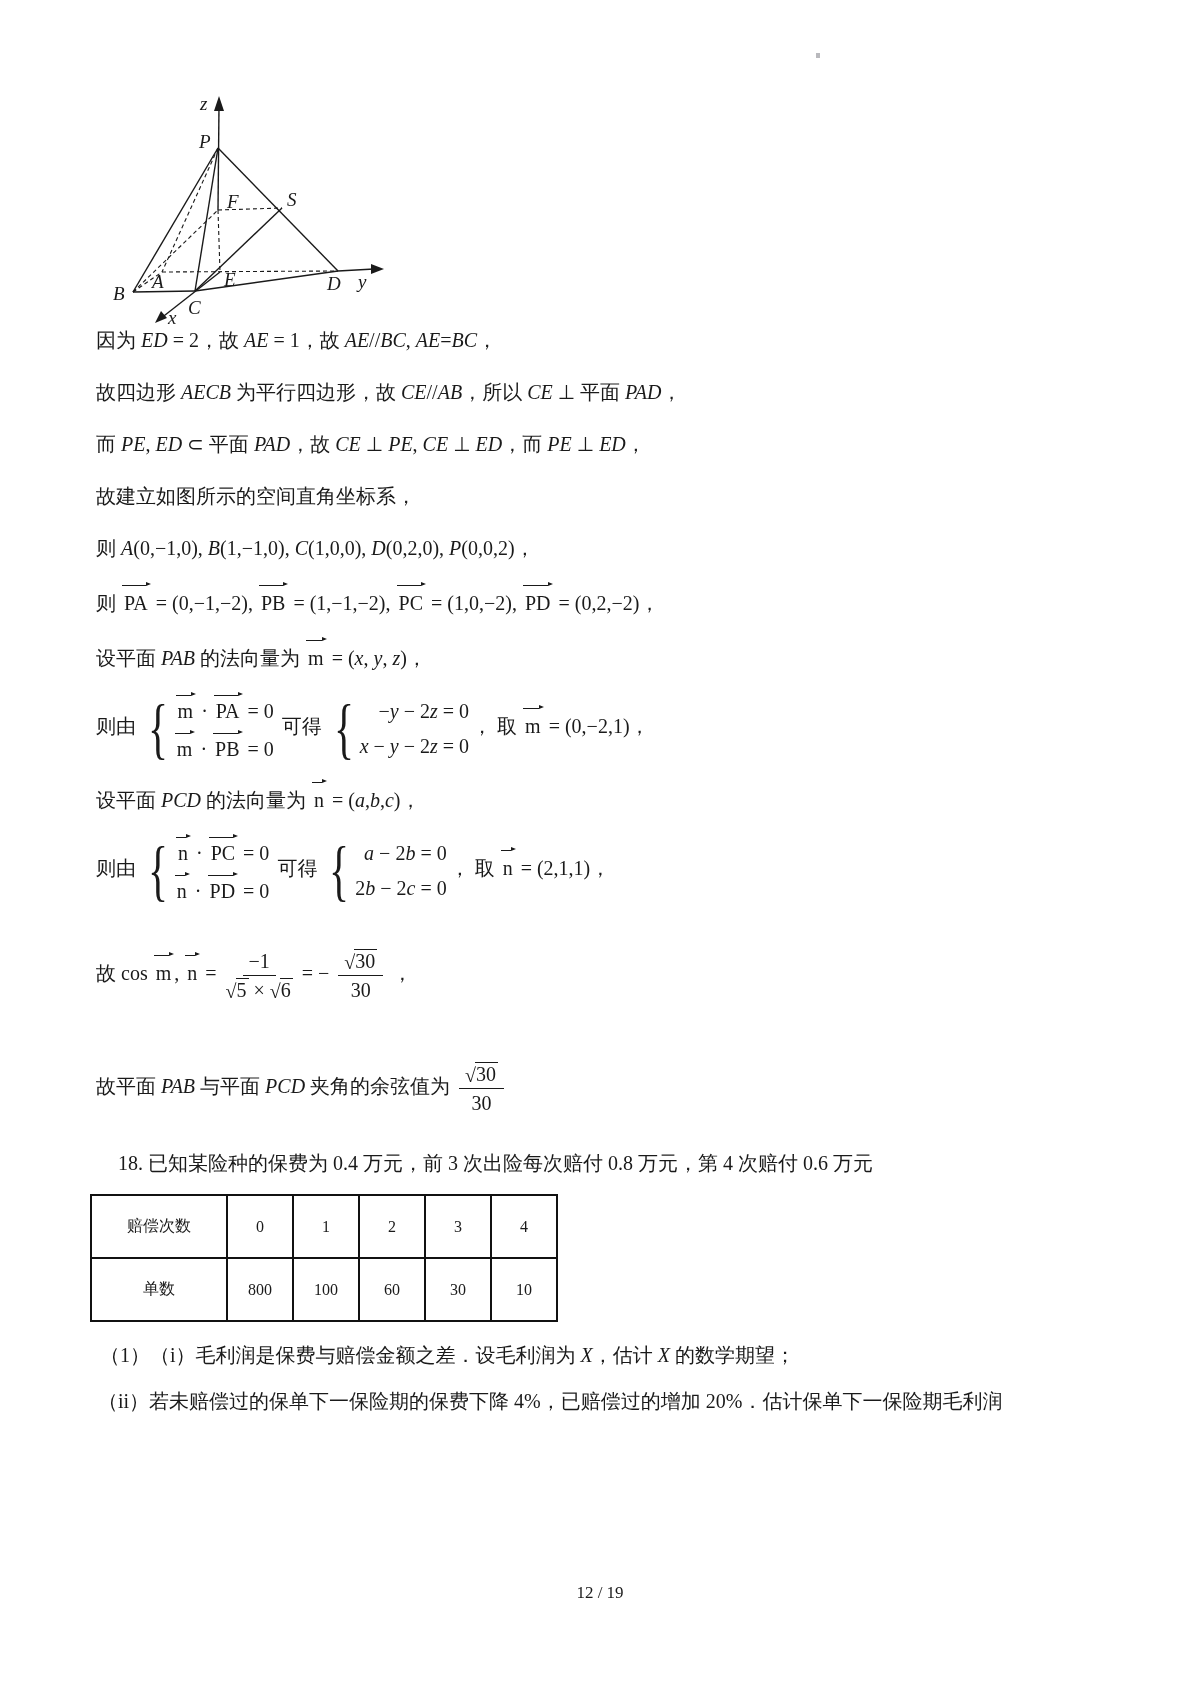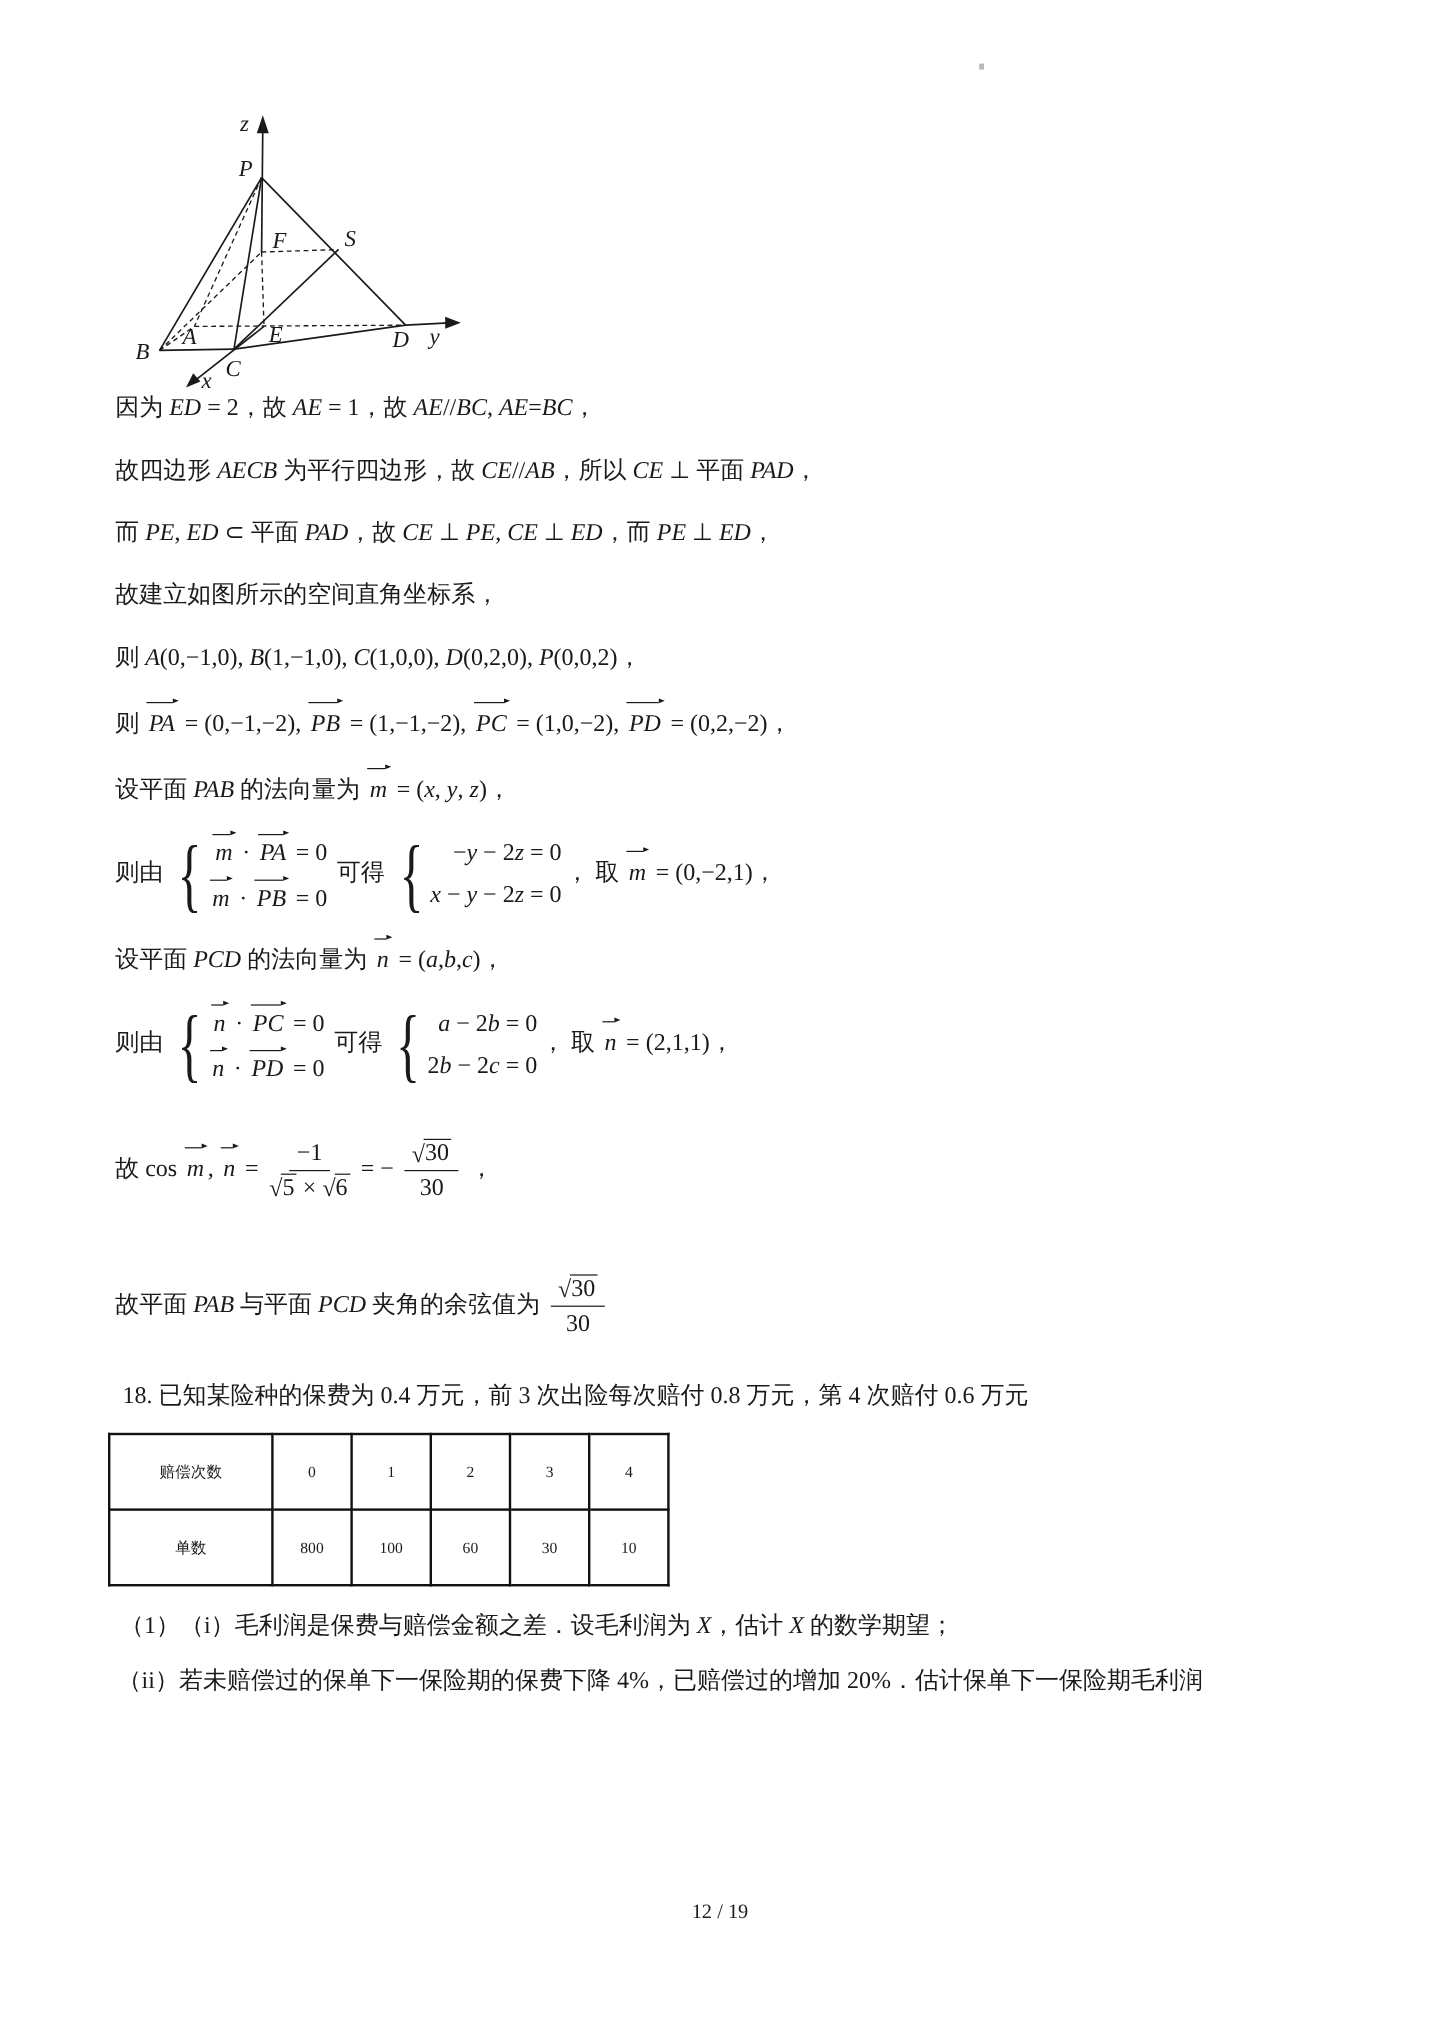--- a/index.html
+++ b/index.html
@@ -16,46 +16,46 @@
 
   
   .figure-wrap { position:relative; height:240px; width:320px; margin-top:85px; margin-left:4px; }
   .figure-wrap svg { position:absolute; left:0; top:0; }
   .flabel { position:absolute; font-size:19px; font-style:italic; font-family:"Liberation Serif", serif; }
 
   
   .ln { font-size:20px; line-height:30px; margin:0 0 22px 0; white-space:nowrap; }
   .ln:first-of-type { margin-top:14px; }
   .r-it { font-style:italic; }
-  .r-vec { font-style:italic; position:relative; display:inline-block; padding:0 2px; margin:3px 1px 0 1px; }
+  .r-vec { position:relative; display:inline-block; padding:0 2px; margin:3px 1px 0 1px; }
   .r-vec::before { content:""; position:absolute; left:0; right:4px; top:-3px; border-top:1.4px solid #1a1a1a; }
   .r-vec::after { content:""; position:absolute; right:-1px; top:-6px; width:0; height:0;
                   border-left:5px solid #1a1a1a; border-top:2.6px solid transparent; border-bottom:2.6px solid transparent; }
   .frac { display:inline-flex; flex-direction:column; align-items:center; vertical-align:middle; margin:0 4px; line-height:1.3; }
   .frac .num { border-bottom:1.4px solid #1a1a1a; padding:0 6px 1px 6px; }
   .frac .den { padding-top:1px; }
   .sqrt { display:inline-block; white-space:nowrap; }
   .sqrt::before { content:"√"; display:inline-block; margin-right:-1px; transform:translateY(1px); }
   .sqrt .rad { border-top:1.3px solid #1a1a1a; padding:0 2px 0 1px; }
   .cases { display:inline-flex; align-items:center; vertical-align:middle; margin:0 3px; }
   .cases-brace { font-size:58px; line-height:1; font-weight:400; transform:scale(0.72,1.18); margin-right:2px; }
   .cases-col { display:inline-flex; flex-direction:column; gap:9px;align-items:flex-end; }
   .cases-row { line-height:26px; }
   .ln-cases { margin:8px 0 20px 0; }
   .ln-frac1 { margin:44px 0 18px 0; }
   .ln-frac2 { margin:58px 0 14px 0; }
-  .ln-intro { margin:32px 0 0 6px; }
+  .ln-intro { margin:32px 0 0 22px; }
   .ln-note  { margin:12px 0 0 0; }
   .ln-part  { margin:18px 0 0 4px; }
   .ln-part-last { margin:16px 0 0 2px; }
 
   
   table.comp { border-collapse:collapse; margin-top:16px; margin-left:-6px; }
   table.comp td { border:2px solid #111; text-align:center; vertical-align:middle;
-                  font-size:13px; height:63px; padding:0; }
+                  font-size:16px; height:63px; padding:0; }
   td.c-label { width:136px; }
   td.c-val { width:66px; }
 
   
   .footer { position:absolute; left:0; top:1583px; width:100%; text-align:center; font-size:17px; }
 </style>
 </head>
 <body>
 
 <div class="stray"></div>

